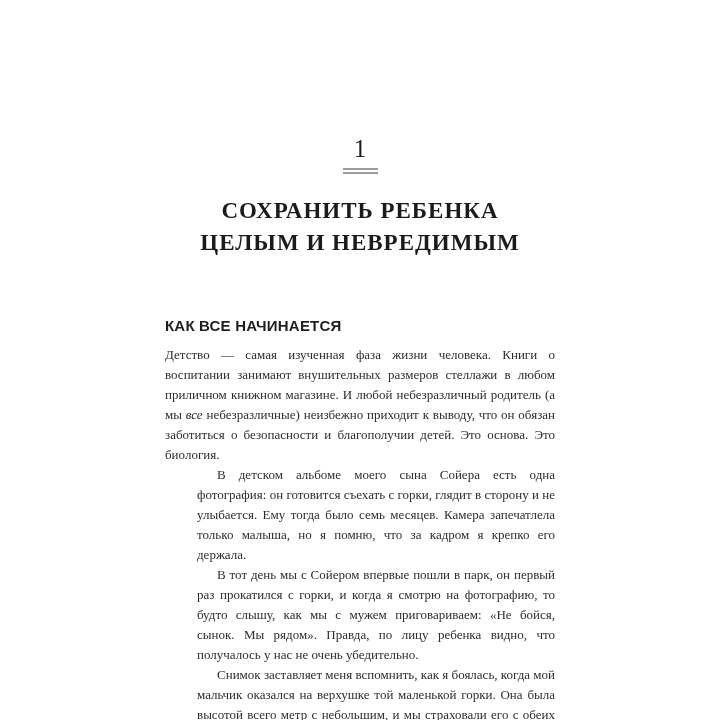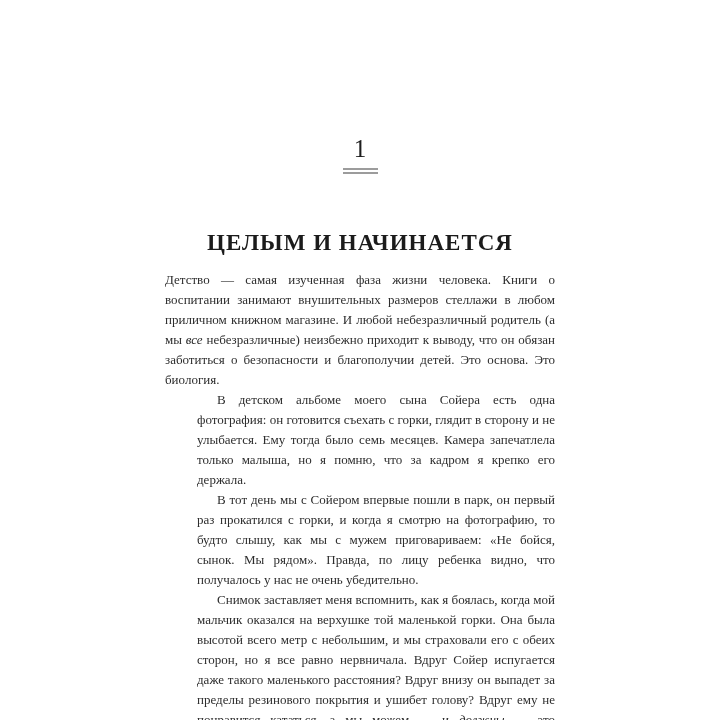--- a/index.html
+++ b/index.html
@@ -78,24 +78,25 @@
 <body>
 
 <div class="page">
   <div class="content">
 
     <div class="chapter-number">1</div>
 
     <div class="chapter-divider"></div>
 
     <h1 class="chapter-title" style="margin:21px 0 0 0;">
-      <br>
-      <span>ЦЕЛЫМ И НАЧИНАЕТСЯ</span>
+      <span>СОХРАНИТЬ РЕБЕНКА</span><br>
+      <span>ЦЕЛЫМ И НЕВРЕДИМЫМ</span>
     </h1>
 
+    <h2 class="section-heading" style="margin-bottom:0;">КАК ВСЕ НАЧИНАЕТСЯ</h2>
 
     <div class="body-text">
         <p class="para"><span>Детство — самая изученная фаза жизни человека. Книги о воспитании занимают внушительных размеров стеллажи в любом приличном книжном магазине. И любой небезразличный родитель (а мы </span><em>все</em><span> небезразличные) неизбежно приходит к выводу, что он обязан заботиться о безопасности и благополучии детей. Это основа. Это биология.</span></p>
         <p class="para indent"><span>В детском альбоме моего сына Сойера есть одна фотография: он готовится съехать с горки, глядит в сторону и не улыбается. Ему тогда было семь месяцев. Камера запечатлела только малыша, но я помню, что за кадром я крепко его держала.</span></p>
         <p class="para indent"><span>В тот день мы с Сойером впервые пошли в парк, он первый раз прокатился с горки, и когда я смотрю на фотографию, то будто слышу, как мы с мужем приговариваем: «Не бойся, сынок. Мы рядом». Правда, по лицу ребенка видно, что получалось у нас не очень убедительно.</span></p>
         <p class="para indent"><span>Снимок заставляет меня вспомнить, как я боялась, когда мой мальчик оказался на верхушке той маленькой горки. Она была высотой всего метр с небольшим, и мы страховали его с обеих сторон, но я все равно нервничала. Вдруг Сойер испугается даже такого маленького расстояния? Вдруг внизу он выпадет за пределы резинового покрытия и ушибет голову? Вдруг ему не понравится кататься, а мы можем — и </span><em>должны</em><span> — это предотвратить?</span></p>
       </div>
 
   </div>
 </div>

